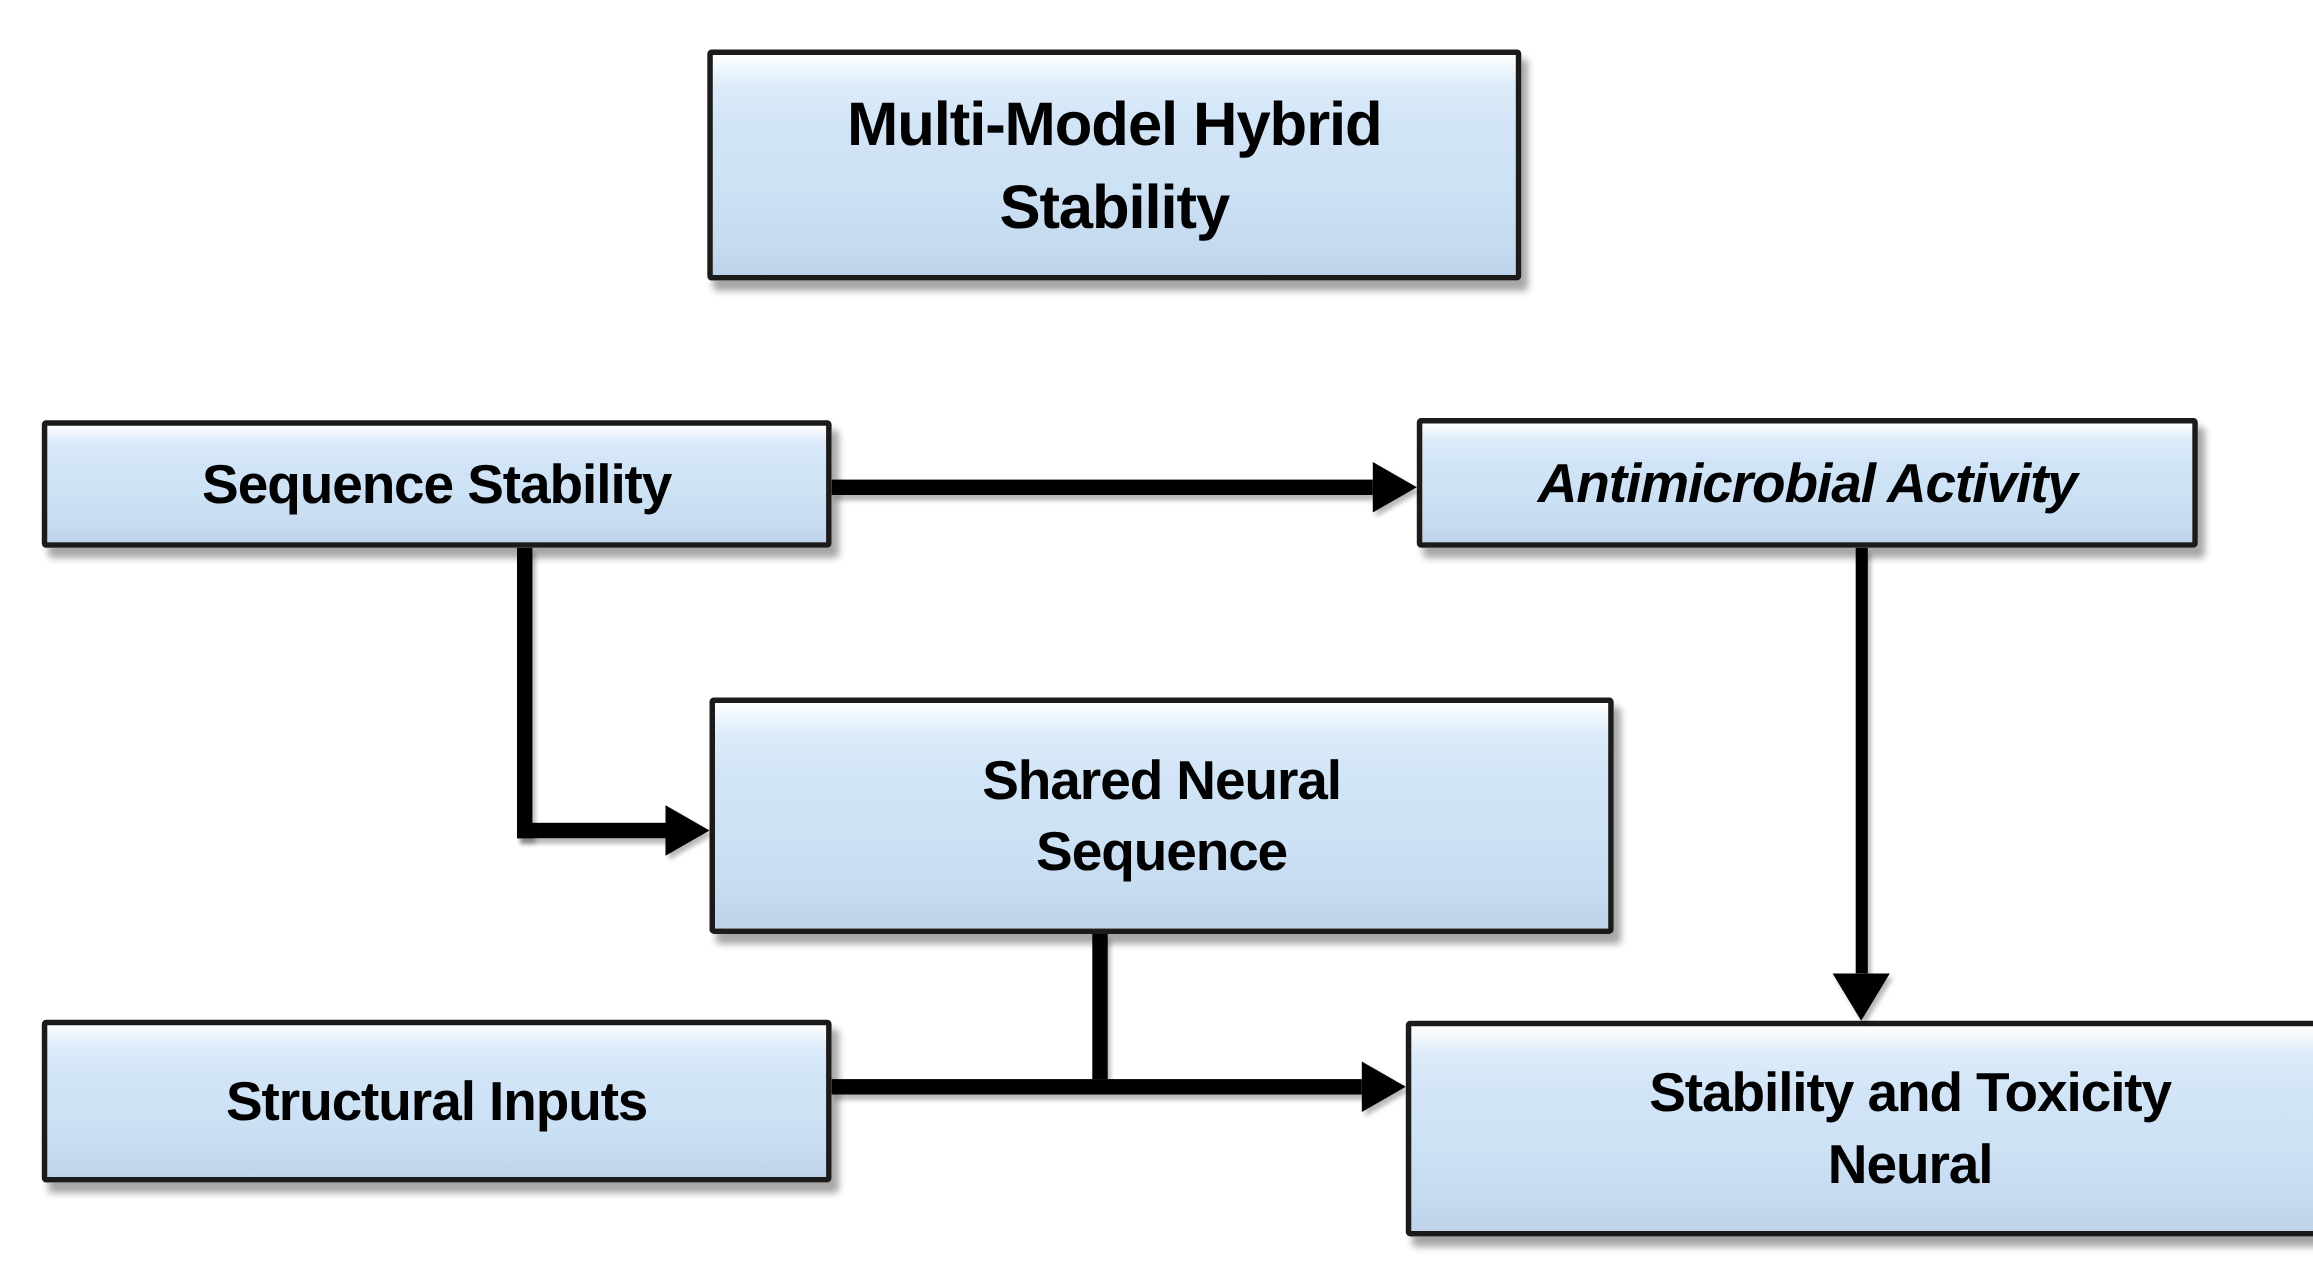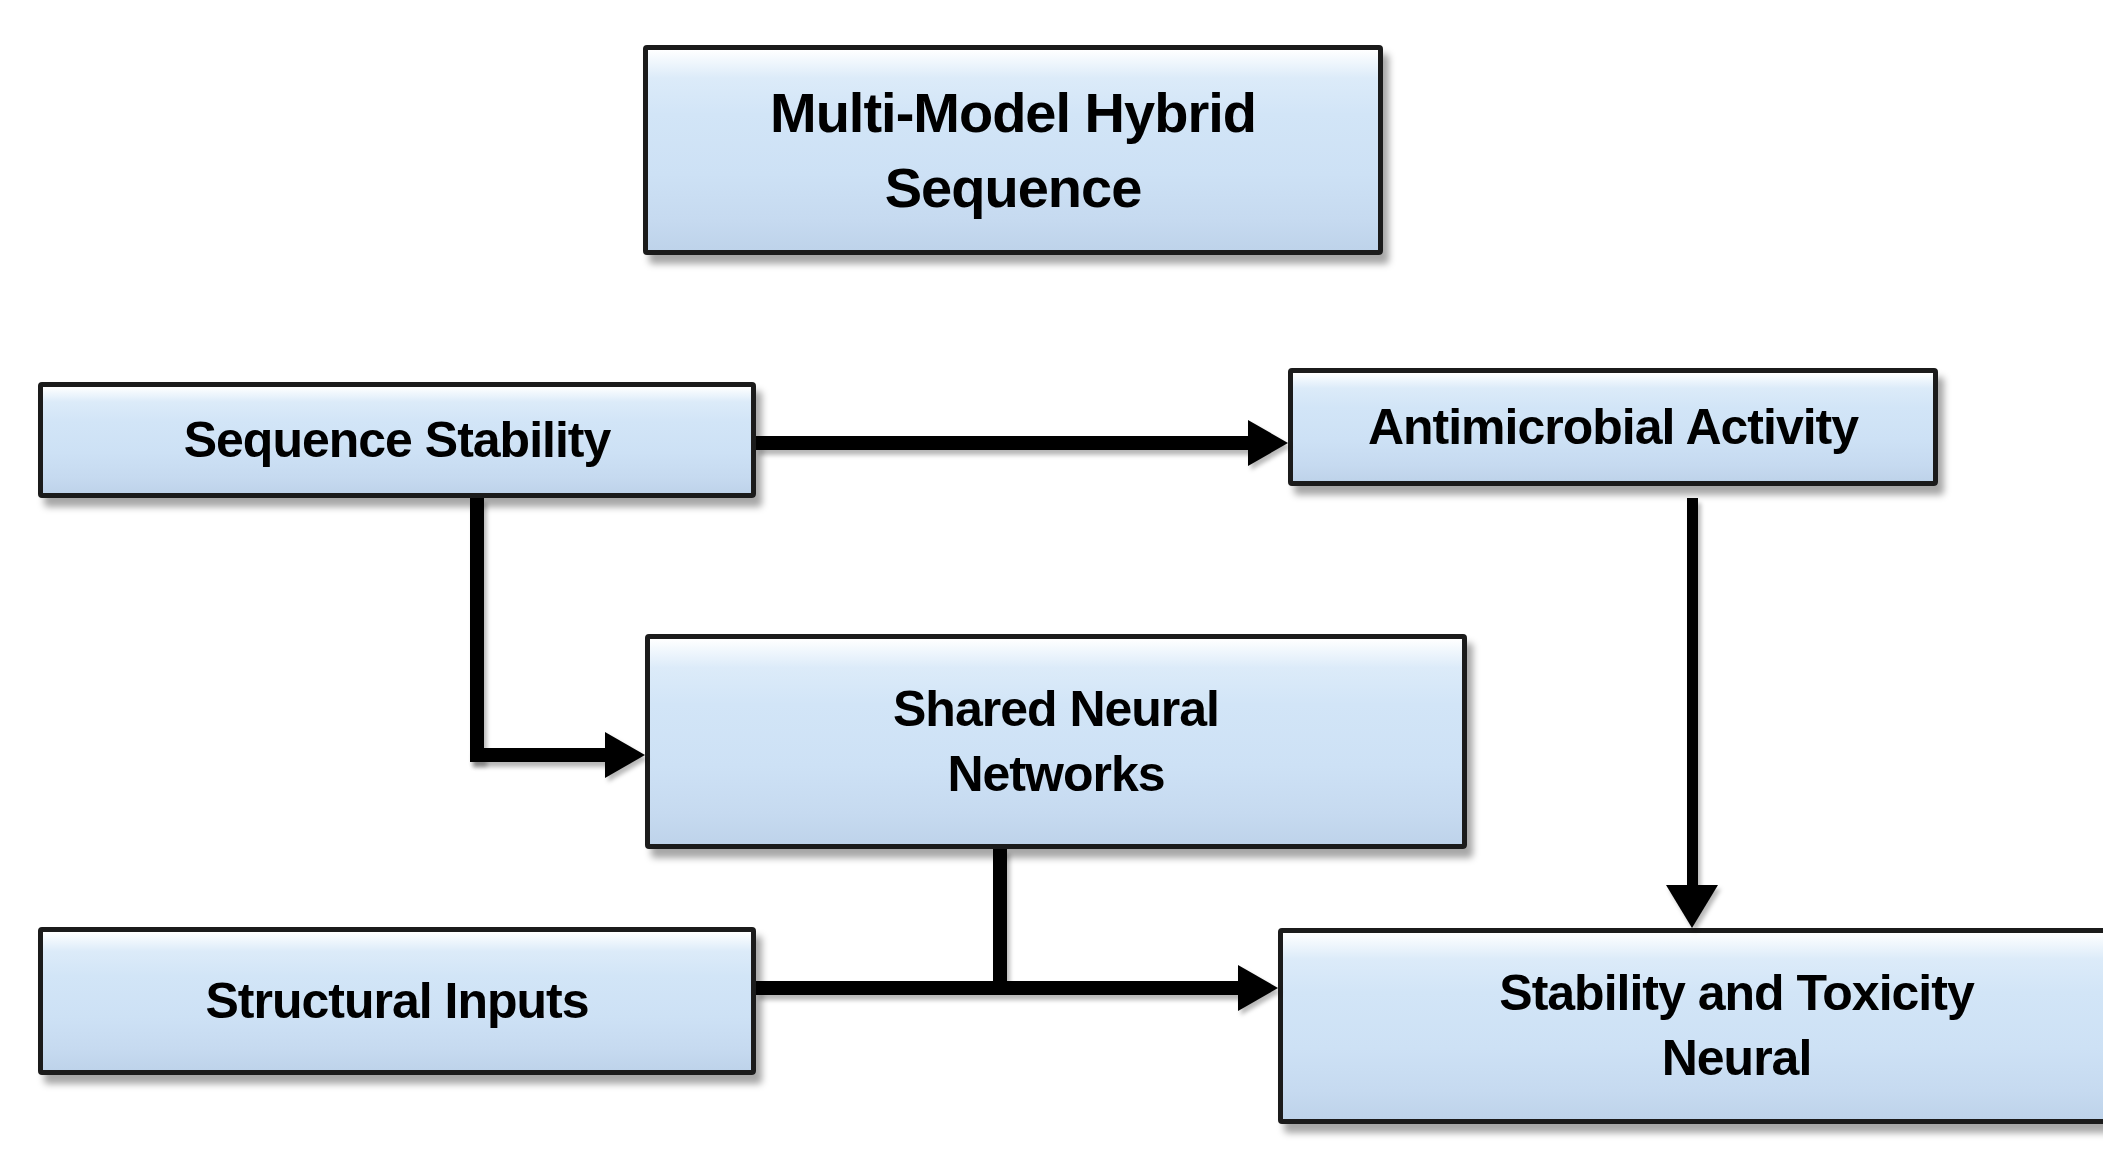--- a/index.html
+++ b/index.html
@@ -45,40 +45,40 @@
   .tri-down  { border-left: 26px solid transparent; border-right: 26px solid transparent; border-top: 43px solid #000000; }
 </style>
 </head>
 <body>
 
 <div class="canvas">
 
   <div class="node fs-title" style="left:643px; top:45px; width:740px; height:210px;">
     <div class="label">
       <span class="line">Multi-Model Hybrid</span>
-      <span class="line">Sequence</span>
+      <span class="line">Stability</span>
     </div>
   </div>
 
   <div class="node fs-node" style="left:38px; top:382px; width:718px; height:116px;">
     <div class="label">
       <span class="line">Sequence Stability</span>
     </div>
   </div>
 
-  <div class="node fs-node" style="left:1288px; top:368px; width:650px; height:118px;">
+  <div class="node fs-node" style="left:1288px; top:380px; width:710px; height:118px;font-style:italic;">
     <div class="label">
       <span class="line">Antimicrobial Activity</span>
     </div>
   </div>
 
   <div class="node fs-node" style="left:645px; top:634px; width:822px; height:215px;">
     <div class="label">
       <span class="line">Shared Neural</span>
-      <span class="line">Networks</span>
+      <span class="line">Sequence</span>
     </div>
   </div>
 
   <div class="node fs-node" style="left:38px; top:927px; width:718px; height:148px;">
     <div class="label">
       <span class="line">Structural Inputs</span>
     </div>
   </div>
 
   <div class="node fs-node" style="left:1278px; top:928px; width:917px; height:196px;">

